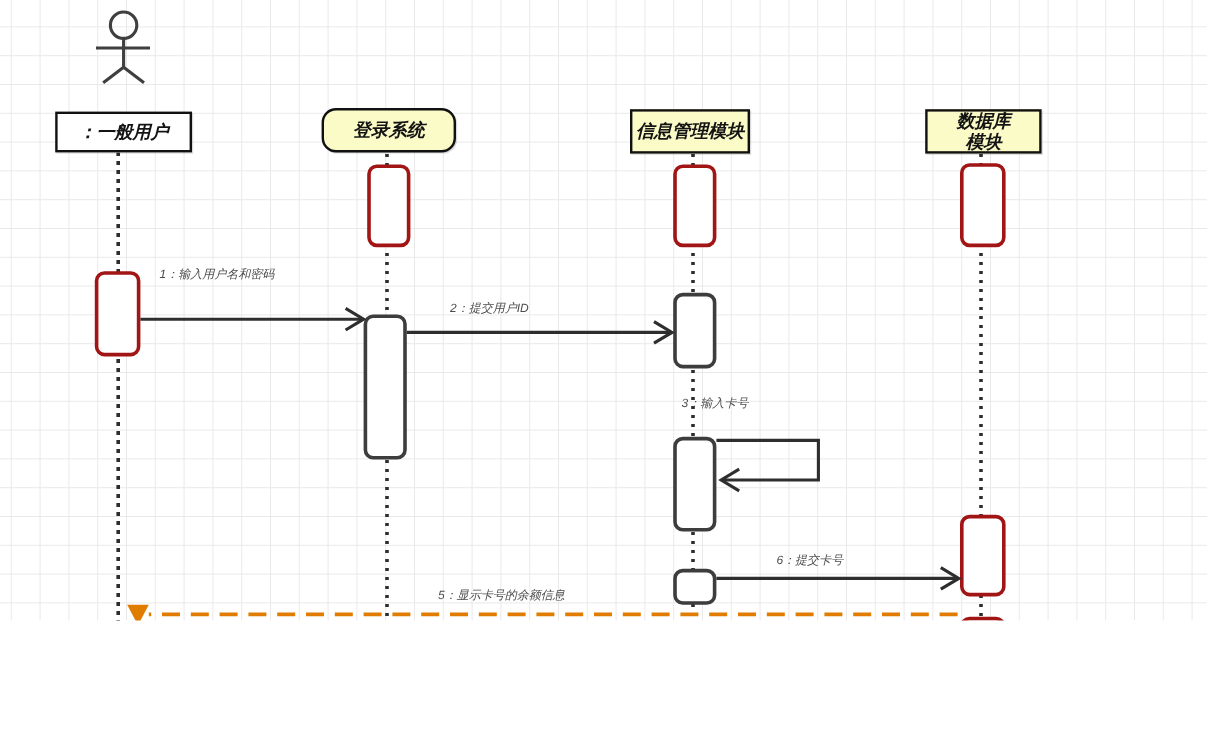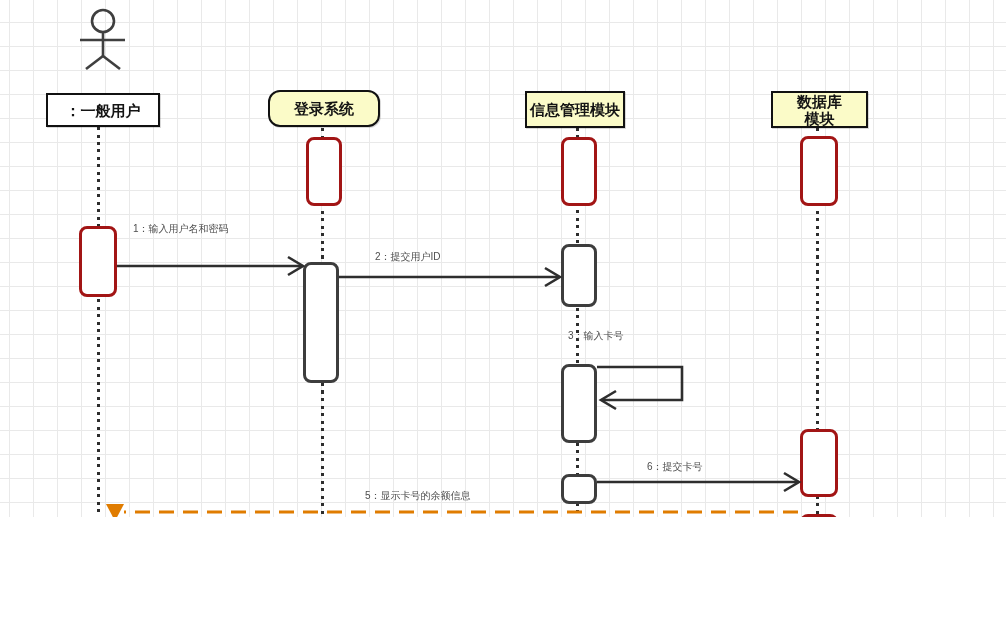--- a/index.html
+++ b/index.html
@@ -10,20 +10,21 @@
   .canvas{
     position:relative;
     width:1006px;height:517px;
     overflow:hidden;
     background-color:#ffffff;
     background-image:
       linear-gradient(#e9e9e9 1px, transparent 1px),
       linear-gradient(90deg, #e9e9e9 1px, transparent 1px);
     background-size:24px 24px;
     background-position:9px 22px;
+    font-style:italic;
   }
   
   .pbox{
     position:absolute;
     box-sizing:border-box;
     border:2px solid #111;
     display:flex;align-items:center;justify-content:center;
     text-align:center;
     font-size:15px;font-weight:bold;color:#141414;
     line-height:17px;

